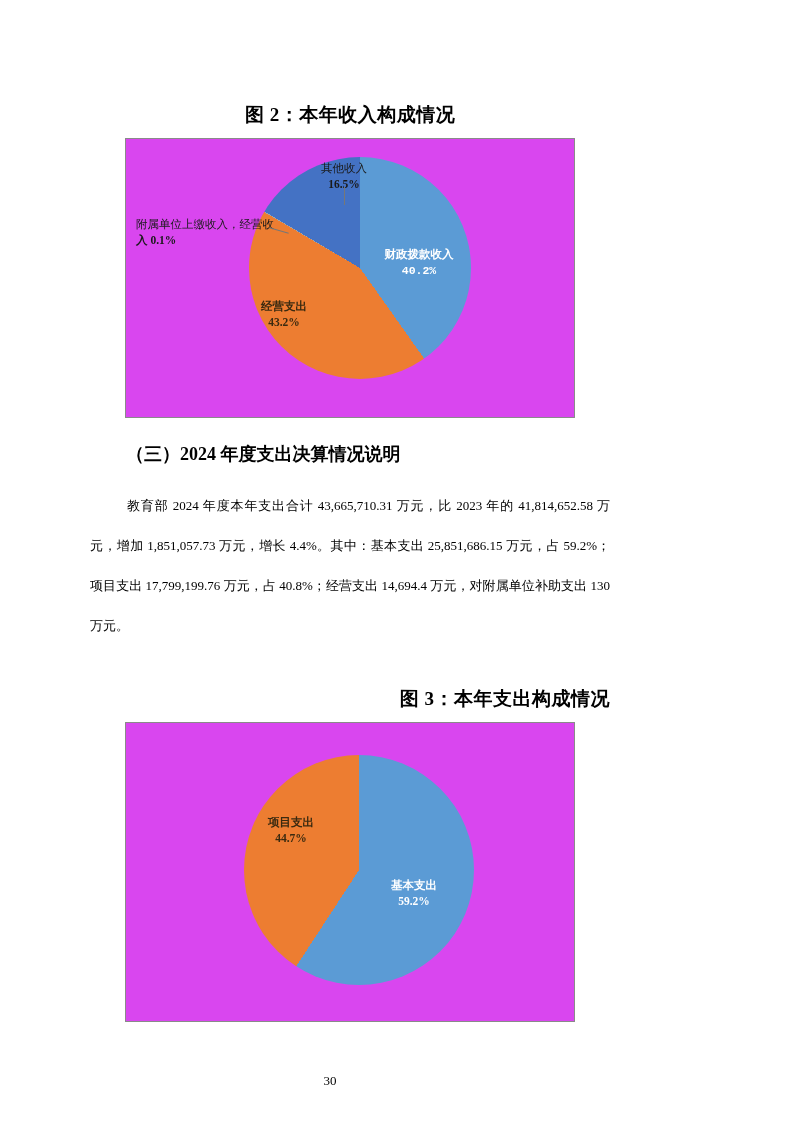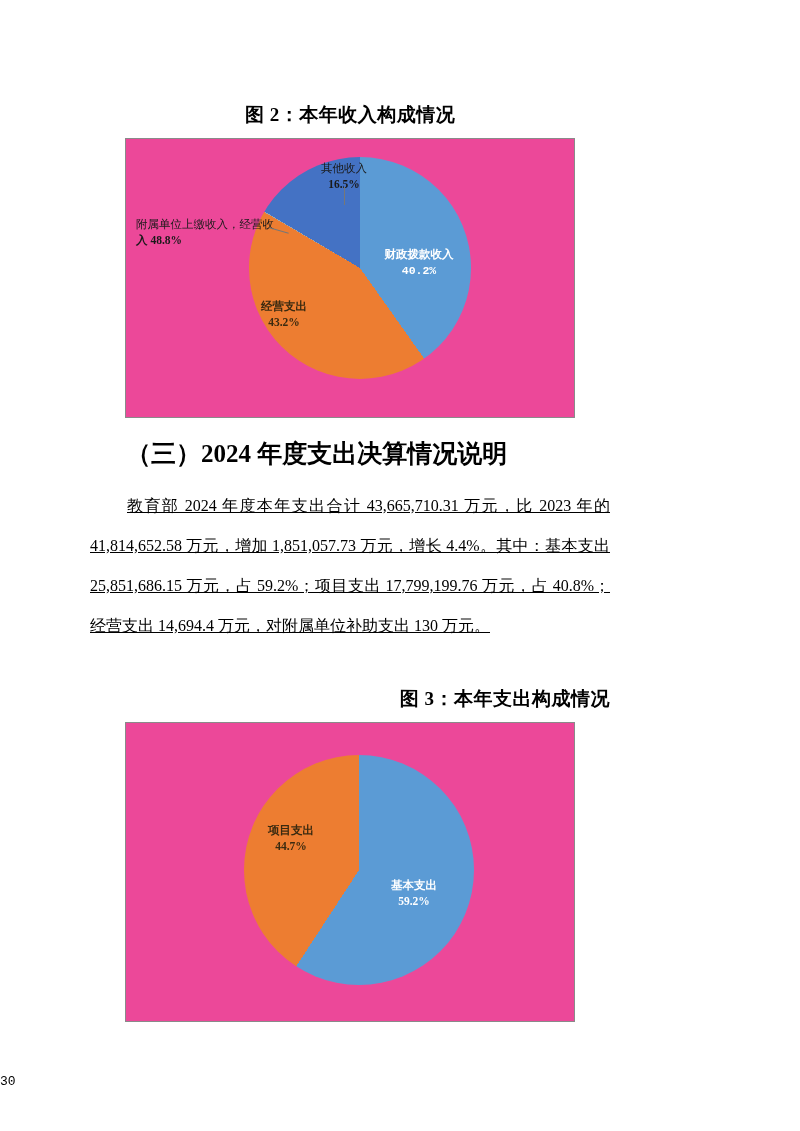--- a/index.html
+++ b/index.html
@@ -29,21 +29,21 @@
     font-size: 19px;
     font-weight: bold;
     letter-spacing: 0.5px;
     margin: 42px 0 10px 0;
     font-family: "Liberation Serif", "DejaVu Serif", serif;
   }
   .fig-title-2 { margin-top: 40px; text-align: right; }
 
   .chart-box {
     border: 1px solid #8a8a8a;
-    background: #ec4899;
+    background: #d946ef;
     position: relative;
     margin: 0 auto;
     box-sizing: border-box;
   }
   .chart-box-1 { width: 450px; height: 280px; }
   .chart-box-2 { width: 450px; height: 300px; }
 
   .pie-wrap {
     position: absolute;
     left: 0; top: 0; right: 0; bottom: 0;
@@ -80,46 +80,46 @@
     font-weight: bold;
   }
   .pie-label .pct { display: block; font-weight: bold; }
 
   .leader {
     position: absolute;
     background: #777777;
   }
 
   .body-text {
-    font-size: 16px;
+    font-size: 13px;
     line-height: 40px;
     text-align: justify;
     text-justify: inter-ideograph;
     margin: 12px 0 0 0;
     font-family: "Liberation Serif", "DejaVu Serif", serif;
-    text-decoration: underline;
   }
   .section-head {
-    font-size: 25px;
+    font-size: 18px;
     font-weight: bold;
     line-height: 40px;
     margin: 16px 0 0 0;
     text-indent: 36px;
     font-family: "Liberation Serif", "DejaVu Serif", serif;
   }
   .indent {
     text-indent: 37px;
   }
 
   .page-number {
     position: absolute;
     bottom: 42px;
     left: 0; right: 0;
+    text-align: center;
     font-size: 13px;
-    font-family: Liberation Mono, monospace;
+    font-family: Liberation Serif, serif;
   }
 </style>
 </head>
 <body>
 
 <div class="page">
 
   <div class="fig-title">图 2：本年收入构成情况</div>
 
   <div class="chart-box chart-box-1">
@@ -132,21 +132,21 @@
               #4472C4 300.6deg 360deg);"></div>
 
       <div class="pie-label" style="left: 158px; top: 22px; width: 120px;">
         <span>其他收入</span>
         <span class="pct">16.5%</span>
       </div>
       <div class="leader" style="left: 218px; top: 48px; width: 1px; height: 18px;"></div>
 
       <div class="pie-label" style="left: 10px; top: 78px; width: 130px; text-align: left;">
         <span>附属单位上缴收入，经营收</span>
-        <span class="pct">入 48.8%</span>
+        <span class="pct">入 0.1%</span>
       </div>
       <div class="leader" style="left: 143px; top: 91px; width: 20px; height: 1px; transform: rotate(16deg);"></div>
 
       <div class="pie-label inside-white" style="left: 238px; top: 108px; width: 110px; font-family: Liberation Mono, monospace;">
         <span>财政拨款收入</span>
         <span class="pct">40.2%</span>
       </div>
 
       <div class="pie-label inside-dark" style="left: 108px; top: 160px; width: 100px;">
         <span>经营支出</span>
@@ -161,21 +161,21 @@
 
   <div class="fig-title fig-title-2">图 3：本年支出构成情况</div>
 
   <div class="chart-box chart-box-2">
     <div class="pie-wrap">
 
       <div class="pie pie-2" style="background: conic-gradient(
               #5B9BD5 0deg 213.1deg,
               #ED7D31 213.1deg 360deg);"></div>
 
-      <div class="pie-label inside-dark" style="left: 120px; top: 100px; width: 90px;">
+      <div class="pie-label inside-dark" style="left: 120px; top: 92px; width: 90px;">
         <span>项目支出</span>
         <span class="pct">44.7%</span>
       </div>
 
       <div class="pie-label inside-white" style="left: 243px; top: 155px; width: 90px;">
         <span>基本支出</span>
         <span class="pct">59.2%</span>
       </div>
     </div>
   </div>

